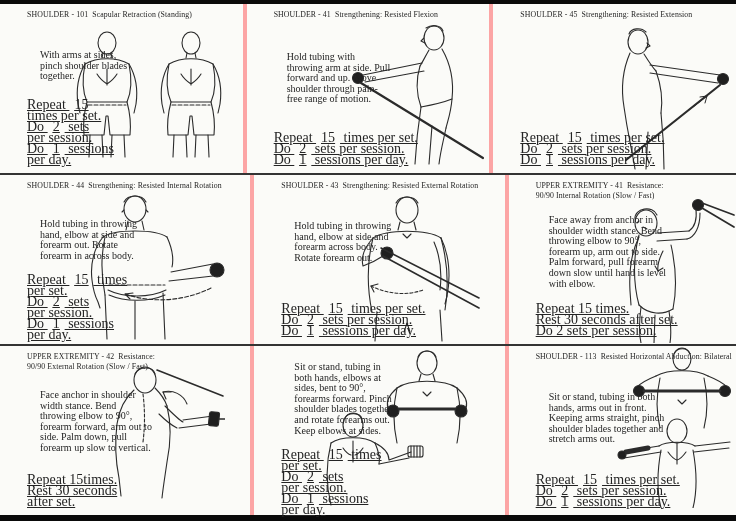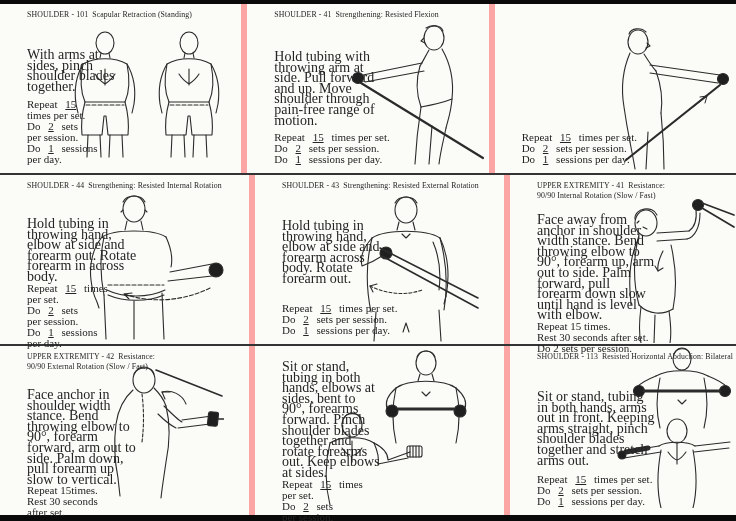--- a/index.html
+++ b/index.html
@@ -6,25 +6,25 @@
   .sheet{position:relative;width:736px;height:521px;background:#fbfbf8;color:#242424;
          font-family:"Liberation Serif",serif;overflow:hidden;display:flex;flex-direction:column;}
   .bar{background:#0a0a0a;flex:none;}
   .bar.top{height:4px;}
   .bar.bottom{height:6px;}
   .grid{flex:1;display:flex;flex-direction:column;min-height:0;}
   .row{flex:1;display:flex;min-height:0;}
   .row + .row{border-top:2px solid #343434;gap:23px;}
   .cell{flex:1;position:relative;box-sizing:border-box;padding:6px 2px 5px 27px;
         display:flex;flex-direction:column;min-width:0;}
-  .cell + .cell{border-left:6px solid #fca5a5;}
+  .cell + .cell{border-left:4px solid #fca5a5;}
   .title{font-size:7.8px;line-height:10px;margin:0;font-weight:normal;
          white-space:pre-wrap;letter-spacing:.1px;position:relative;z-index:2;}
-  .body{font-size:14px;line-height:10.6px;margin:0;position:relative;z-index:2;}
-  .stats{margin-top:auto;font-size:11px;line-height:11px;padding-bottom:3px;position:relative;z-index:2;}
+  .body{font-size:10px;line-height:10.6px;margin:13px;position:relative;z-index:2;}
+  .stats{margin-top:auto;font-size:14px;line-height:11px;padding-bottom:3px;position:relative;z-index:2;text-decoration:underline;}
   .stat-line{white-space:pre;}
   .u{text-decoration:underline;text-underline-offset:1px;padding:0 5px;}
   .fig{position:absolute;z-index:1;}
   .fig svg{display:block;}
   .s{stroke:#2b2b2b;stroke-width:1.1;fill:none;stroke-linecap:round;stroke-linejoin:round;}
 </style>
 </head>
 <body>
 
 <div class="sheet">
@@ -93,20 +93,21 @@
               <path d="M83 48 C79 61 79 75 84 89"></path>
               <path d="M84 89 C95 87 105 85 115 81"></path>
               <path d="M109 110 C106 124 103 136 102 146 M84 89 C81 108 79 128 78 146 M95 108 L92 146"></path>
               <path d="M24 65 L146 140" stroke-width="2.2"></path>
             </g>
           </svg>
         </div>
       </section>
 
       <section class="cell">
+        <h3 class="title">SHOULDER - 45  Strengthening: Resisted Extension</h3>
         <div class="stats">
             <div class="stat-line"><span>Repeat </span><span class="u">15</span><span> times per set.</span></div>
             <div class="stat-line"><span>Do </span><span class="u">2</span><span> sets per session.</span></div>
             <div class="stat-line"><span>Do </span><span class="u">1</span><span> sessions per day.</span></div>
           </div>
         <div class="fig" style="right:0;top:18px">
           <svg width="155" height="148" viewBox="0 0 155 148">
             <g class="s">
               <ellipse cx="57" cy="20" rx="10" ry="12"></ellipse>
               <path d="M66 21 l3 3 l-4 2"></path>

